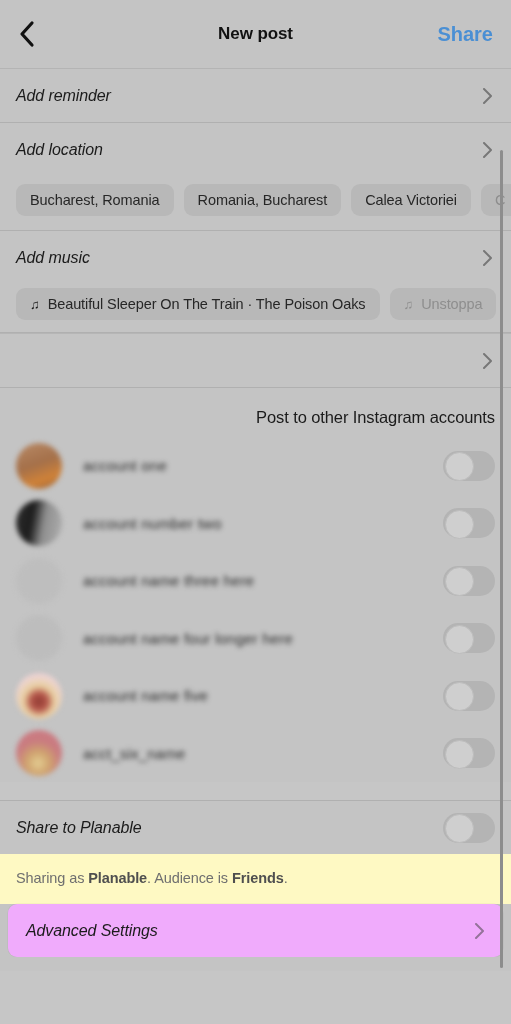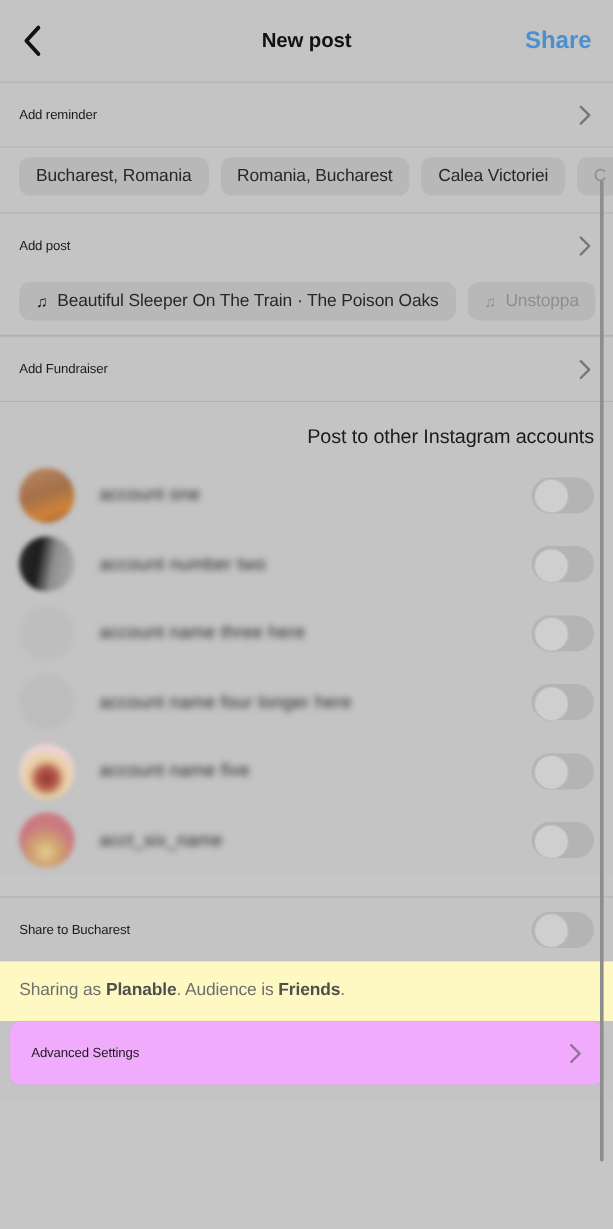--- a/index.html
+++ b/index.html
@@ -47,23 +47,24 @@
 
   
   .row {
     position:relative;
     display:flex; align-items:center;
     padding:0 16px;
     height:53px;
     background:#c4c4c4;
   }
   .row-label {
-    font-size:11px;
+    font-size:16px;
     color:#1b1b1b;
     letter-spacing:-0.1px;
+    font-style:italic;
   }
   .chev {
     margin-left:auto;
     width:16px; height:16px;
     display:flex; align-items:center; justify-content:center;
     opacity:.55;
   }
   .chev svg { display:block; }
 
   .divider { height:1px; background:#b6b6b6; }
@@ -196,38 +197,46 @@
   <div class="row">
     <span class="row-label">Add reminder</span>
     <span class="chev">
       <svg width="11" height="18" viewBox="0 0 11 18">
           <polyline points="2,2 9,9 2,16" fill="none" stroke="#3a3a3a" stroke-width="2" stroke-linecap="round" stroke-linejoin="round"></polyline>
         </svg>
     </span>
   </div>
   <div class="sec-divider"></div>
 
+  <div class="row">
+    <span class="row-label">Add location</span>
+    <span class="chev">
+      <svg width="11" height="18" viewBox="0 0 11 18">
+          <polyline points="2,2 9,9 2,16" fill="none" stroke="#3a3a3a" stroke-width="2" stroke-linecap="round" stroke-linejoin="round"></polyline>
+        </svg>
+    </span>
+  </div>
   <div class="chips">
     <div class="chip">
       <span>Bucharest, Romania</span>
     </div>
     <div class="chip">
       <span>Romania, Bucharest</span>
     </div>
     <div class="chip">
       <span>Calea Victoriei</span>
     </div>
     <div class="chip faded">
       <span>C</span>
     </div>
   </div>
   <div class="sec-divider"></div>
 
   <div class="row">
-    <span class="row-label">Add post</span>
+    <span class="row-label">Add music</span>
     <span class="chev">
       <svg width="11" height="18" viewBox="0 0 11 18">
           <polyline points="2,2 9,9 2,16" fill="none" stroke="#3a3a3a" stroke-width="2" stroke-linecap="round" stroke-linejoin="round"></polyline>
         </svg>
     </span>
   </div>
   <div class="chips music-strip">
     <div class="chip">
       <span class="note-ico">♫</span>
       <span>Beautiful Sleeper On The Train · The Poison Oaks</span>
@@ -235,21 +244,20 @@
     <div class="chip faded">
       <span class="note-ico">♫</span>
       <span>Unstoppa</span>
     </div>
   </div>
   <div class="sec-divider"></div>
 
   <div class="divider"></div>
 
   <div class="row">
-    <span class="row-label">Add Fundraiser</span>
     <span class="chev">
       <svg width="11" height="18" viewBox="0 0 11 18">
           <polyline points="2,2 9,9 2,16" fill="none" stroke="#3a3a3a" stroke-width="2" stroke-linecap="round" stroke-linejoin="round"></polyline>
         </svg>
     </span>
   </div>
   <div class="sec-divider"></div>
 
   <div class="section-title">Post to other Instagram accounts</div>
 
@@ -280,21 +288,21 @@
   </div>
   <div class="acct-row">
     <span class="avatar" style="background:radial-gradient(circle at 48% 72%,#e4cd92 0%,#cfa36f 28%,#c97b80 55%,#cd7a82 100%)"></span>
     <span class="acct-name">acct_six_name</span>
     <span class="toggle"></span>
   </div>
 
   <div class="sec-divider" style="margin-top:18px"></div>
 
   <div class="row">
-    <span class="row-label">Share to Bucharest</span>
+    <span class="row-label">Share to Planable</span>
     <span class="toggle"></span>
   </div>
 
   <div class="footnote">
     <span>Sharing as </span><b>Planable</b><span>. Audience is </span><b>Friends</b><span>.</span>
   </div>
 
   <div class="adv-wrap">
     <div class="adv">
       <span class="row-label">Advanced Settings</span>

